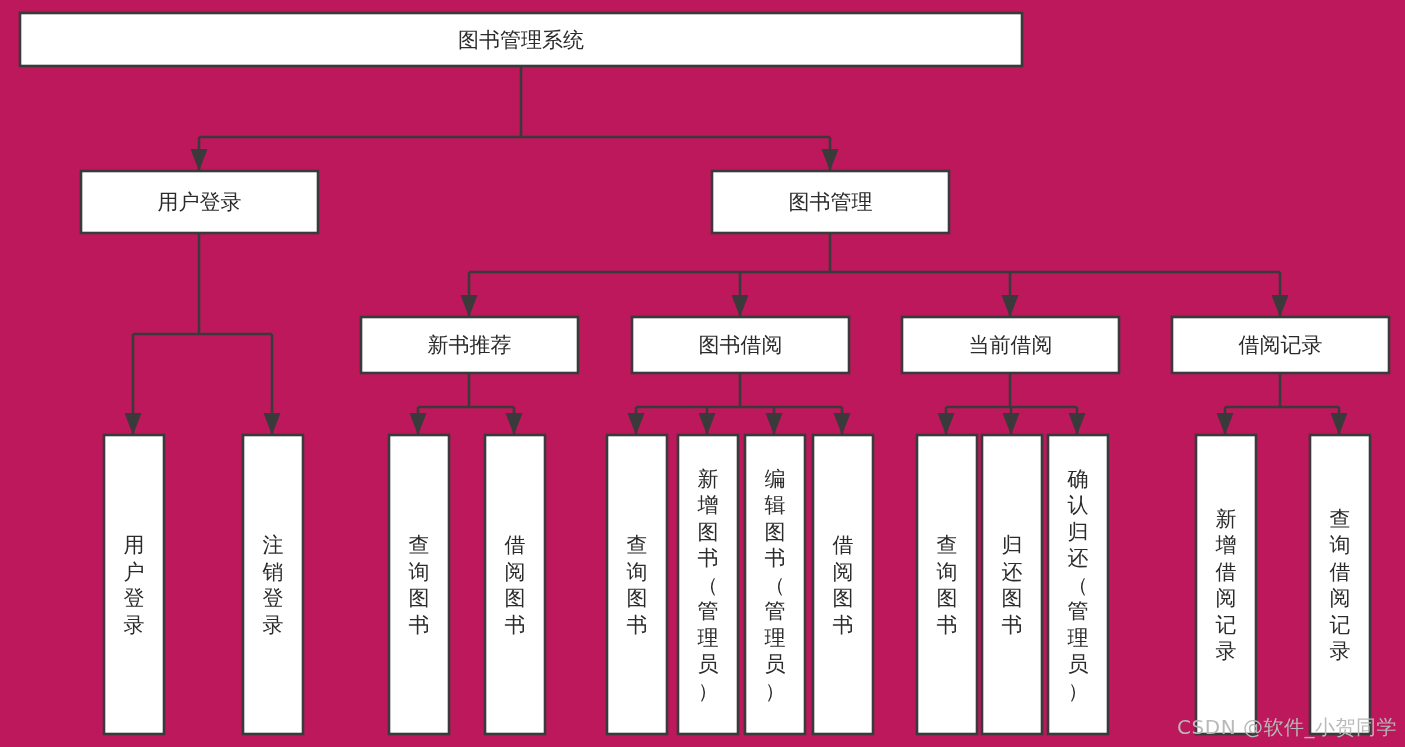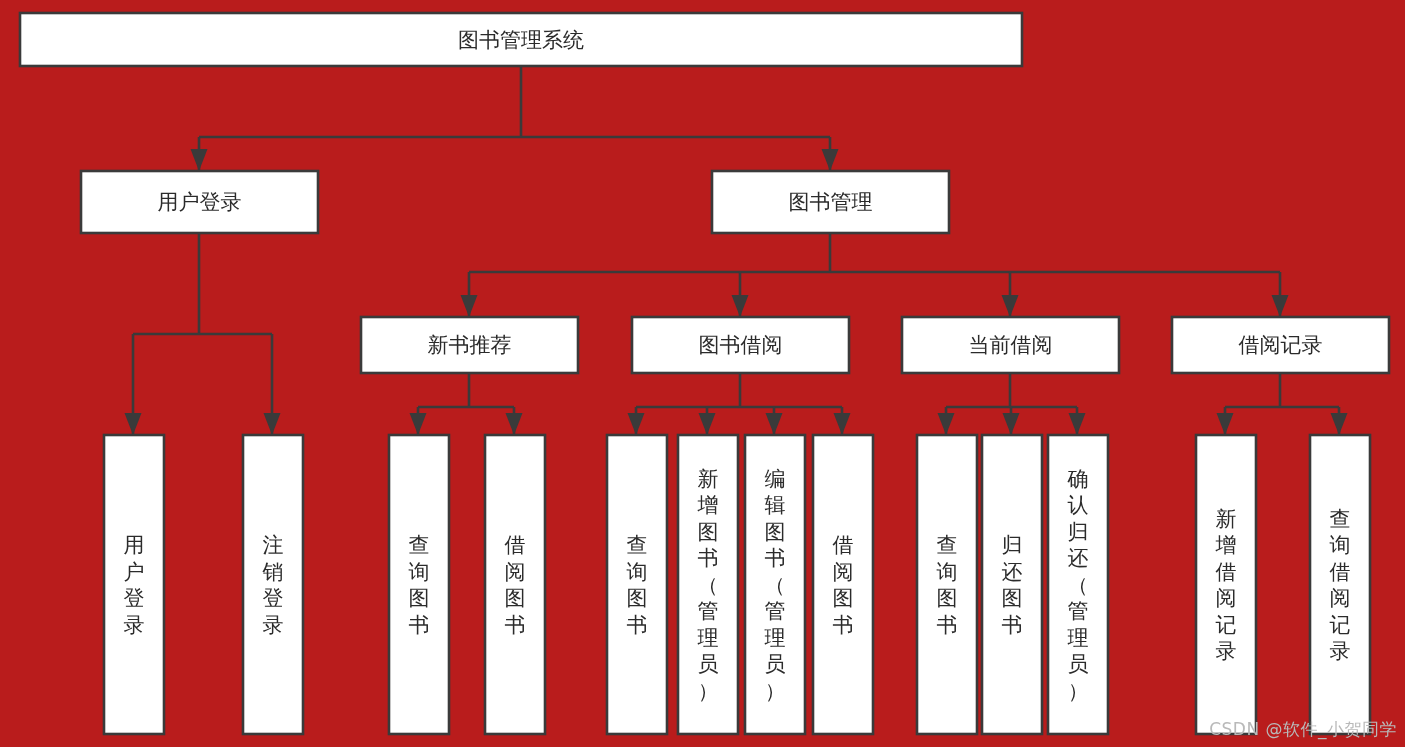--- a/index.html
+++ b/index.html
@@ -10,21 +10,21 @@
   body {
     width: 1405px;
     height: 747px;
     font-family: "DejaVu Sans", "Liberation Sans", sans-serif;
     overflow: hidden;
   }
   #diagram-root {
     position: relative;
     width: 1405px;
     height: 747px;
-    background: #b91c1c;
+    background: #be185d;
   }
   svg.diagram-canvas {
     position: absolute;
     left: 0;
     top: 0;
     width: 1405px;
     height: 747px;
   }
   .node-box {
     fill: #ffffff;
@@ -52,21 +52,21 @@
     font-family: "DejaVu Sans", "Liberation Sans", sans-serif;
     font-size: 21px;
     fill: #2b2b2b;
     text-anchor: middle;
   }
   .watermark-text {
     position: absolute;
     right: 8px;
     bottom: 6px;
     font-family: "DejaVu Sans", "Liberation Sans", sans-serif;
-    font-size: 17px;
+    font-size: 20px;
     color: #b9b9b9;
     white-space: nowrap;
     letter-spacing: 0.5px;
   }
 </style>
 </head>
 <body>
 
 <div id="diagram-root">
 

